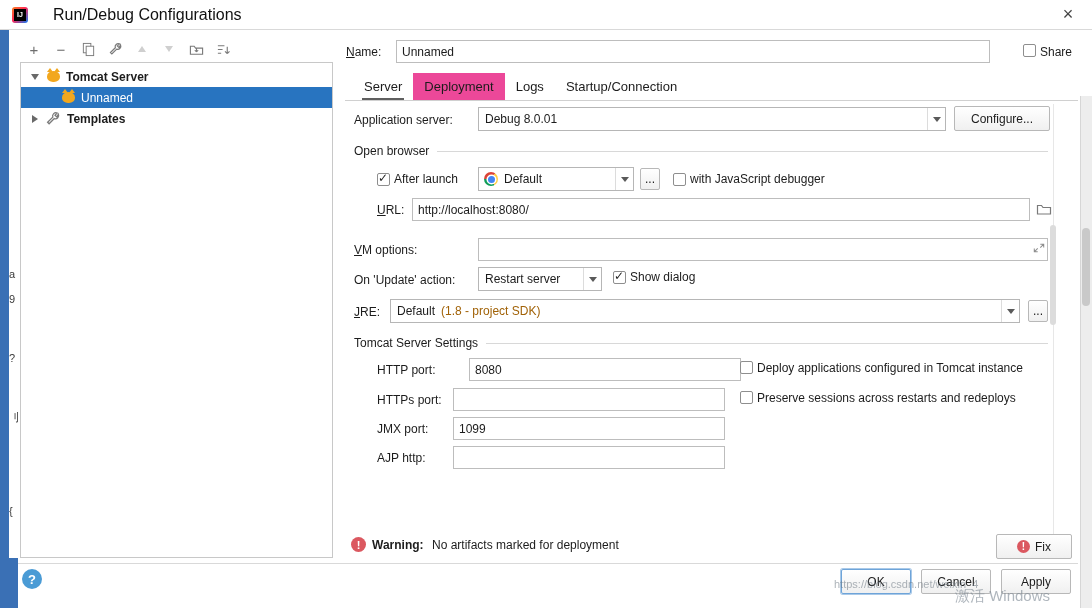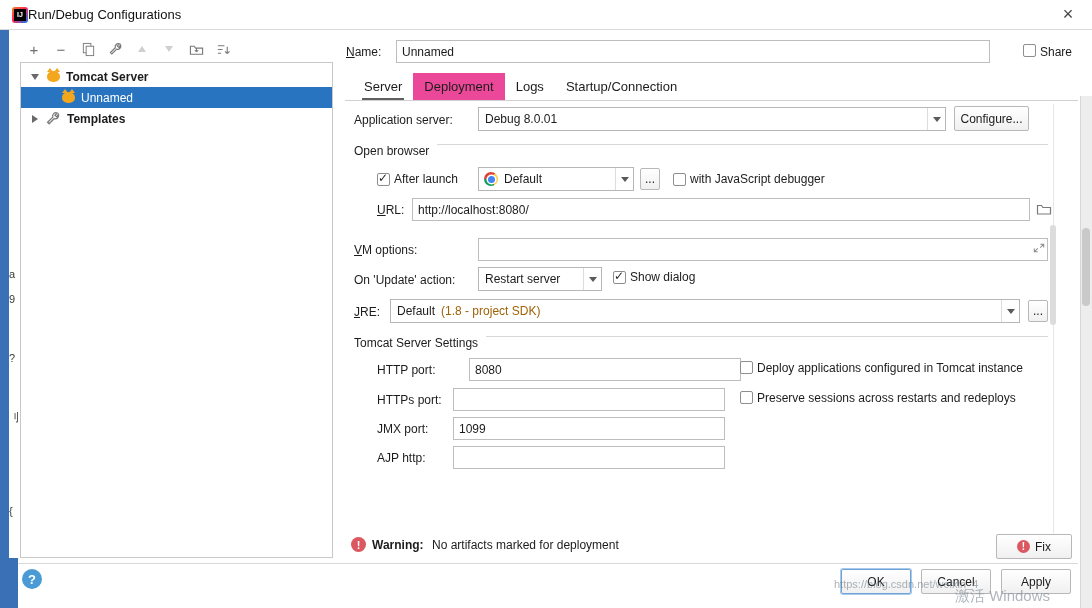--- a/index.html
+++ b/index.html
@@ -5,21 +5,21 @@
   html,body{margin:0;padding:0}
   body{width:1092px;height:608px;position:relative;background:#fff;overflow:hidden;
        font-family:"Liberation Sans","DejaVu Sans",sans-serif;font-size:12px;color:#1c1c1c}
   
   .titlebar{position:absolute;left:0;top:0;width:1092px;height:30px;background:#fff;
             border-bottom:1px solid #d9d9d9;display:flex;align-items:center;box-sizing:border-box}
   .app-logo{width:16px;height:16px;margin-left:12px;border-radius:3px;position:relative;
             background:linear-gradient(135deg,#fc801d 0%,#fe2857 45%,#087cfa 100%)}
   .app-logo::after{content:"IJ";position:absolute;left:2px;top:2px;right:2px;bottom:2px;background:#000;
             color:#fff;font-size:7px;font-weight:bold;display:flex;align-items:center;justify-content:center}
-  .win-title{margin-left:0;font-size:13px;color:#111}
+  .win-title{margin-left:25px;font-size:16px;color:#111}
   .win-close{position:absolute;right:12px;top:2px;width:24px;height:24px;display:flex;align-items:center;
             justify-content:center;font-size:18px;color:#444;cursor:pointer}
   
   .edge-strip{position:absolute;left:0;top:30px;width:9px;height:578px;background:#3a70b5}
   .edge-block{position:absolute;left:0;top:558px;width:18px;height:50px;background:#3a70b5}
   .edge-frag{position:absolute;left:9px;width:11px;color:#3a3a3a;font-size:11px;overflow:hidden;white-space:nowrap}
   .right-strip{position:absolute;left:1080px;top:96px;width:12px;height:512px;background:#ededed;border-left:1px solid #d6d6d6;box-sizing:border-box}
   .right-thumb{position:absolute;left:1082px;top:228px;width:8px;height:78px;background:#c9c9c9;border-radius:4px}
   
   .tb{position:absolute;left:24px;top:38px;height:22px;display:flex;align-items:center;gap:7px}
@@ -50,21 +50,21 @@
          box-sizing:border-box;cursor:pointer;height:24px}
   .combo .val{flex:1;padding:0 6px;white-space:nowrap;overflow:hidden}
   .combo .hint{color:#a16207;white-space:nowrap;overflow:hidden}
   .combo .arr{width:17px;flex:none;display:flex;align-items:center;justify-content:center;align-self:stretch;border-left:1px solid #dcdcdc}
   .arr i{width:0;height:0;border-left:4px solid transparent;border-right:4px solid transparent;border-top:5px solid #5a5a5a}
   .btn{position:absolute;display:flex;align-items:center;justify-content:center;gap:5px;border:1px solid #b8b8b8;
        background:linear-gradient(#ffffff,#f0f0f0);font-size:12px;box-sizing:border-box;border-radius:2px;cursor:pointer}
   .btn.focus{border-color:#6ea4d9;box-shadow:0 0 0 1px #a9c9e8}
   .cb{position:absolute;width:13px;height:13px;border:1px solid #8e8e8e;border-radius:2px;background:#fff;box-sizing:border-box;cursor:pointer}
   .cb.checked::after{content:"✓";position:absolute;left:0px;top:-3px;font-size:12px;font-weight:700;color:#262626}
-  .sec{position:absolute;display:flex;}
+  .sec{position:absolute;display:flex;align-items:center}
   .sec .ln{flex:1;height:1px;background:#d8d8d8;margin-left:8px}
   
   .tabs{position:absolute;left:345px;top:73px;width:733px;height:28px;display:flex;align-items:stretch;
         border-bottom:1px solid #d0d0d0;box-sizing:border-box}
   .tab{padding:6px 11px 0 11px;font-size:13px;cursor:pointer;position:relative;white-space:nowrap}
   .tab.first{margin-left:8px}
   .tab.active::after{content:"";position:absolute;left:9px;right:9px;bottom:0;height:2px;background:#5f5f5f}
   .tab.hovered{background:#ec4899}
   
   .chrome{width:14px;height:14px;border-radius:50%;margin-left:5px;position:relative;flex:none;
@@ -192,21 +192,21 @@
   <div class="tab">Startup/Connection</div>
 </div>
 
 <span class="lbl" style="left:354px;top:113px">Application server:</span>
 <div class="combo" style="left:478px;top:107px;width:468px">
   <span class="val">Debug 8.0.01</span>
   <span class="arr">
       <i></i>
     </span>
 </div>
-<div class="btn" style="left:954px;top:106px;width:75px;height:25px">
+<div class="btn" style="left:954px;top:106px;width:96px;height:25px">
   <span>Configure...</span>
 </div>
 
 <div class="sec" style="left:354px;top:144px;width:694px">
   <span>Open browser</span>
   <span class="ln"></span>
 </div>
 
 <span class="cb checked" style="left:377px;top:173px"></span>
 <span class="lbl" style="left:394px;top:172px">After launch</span>

